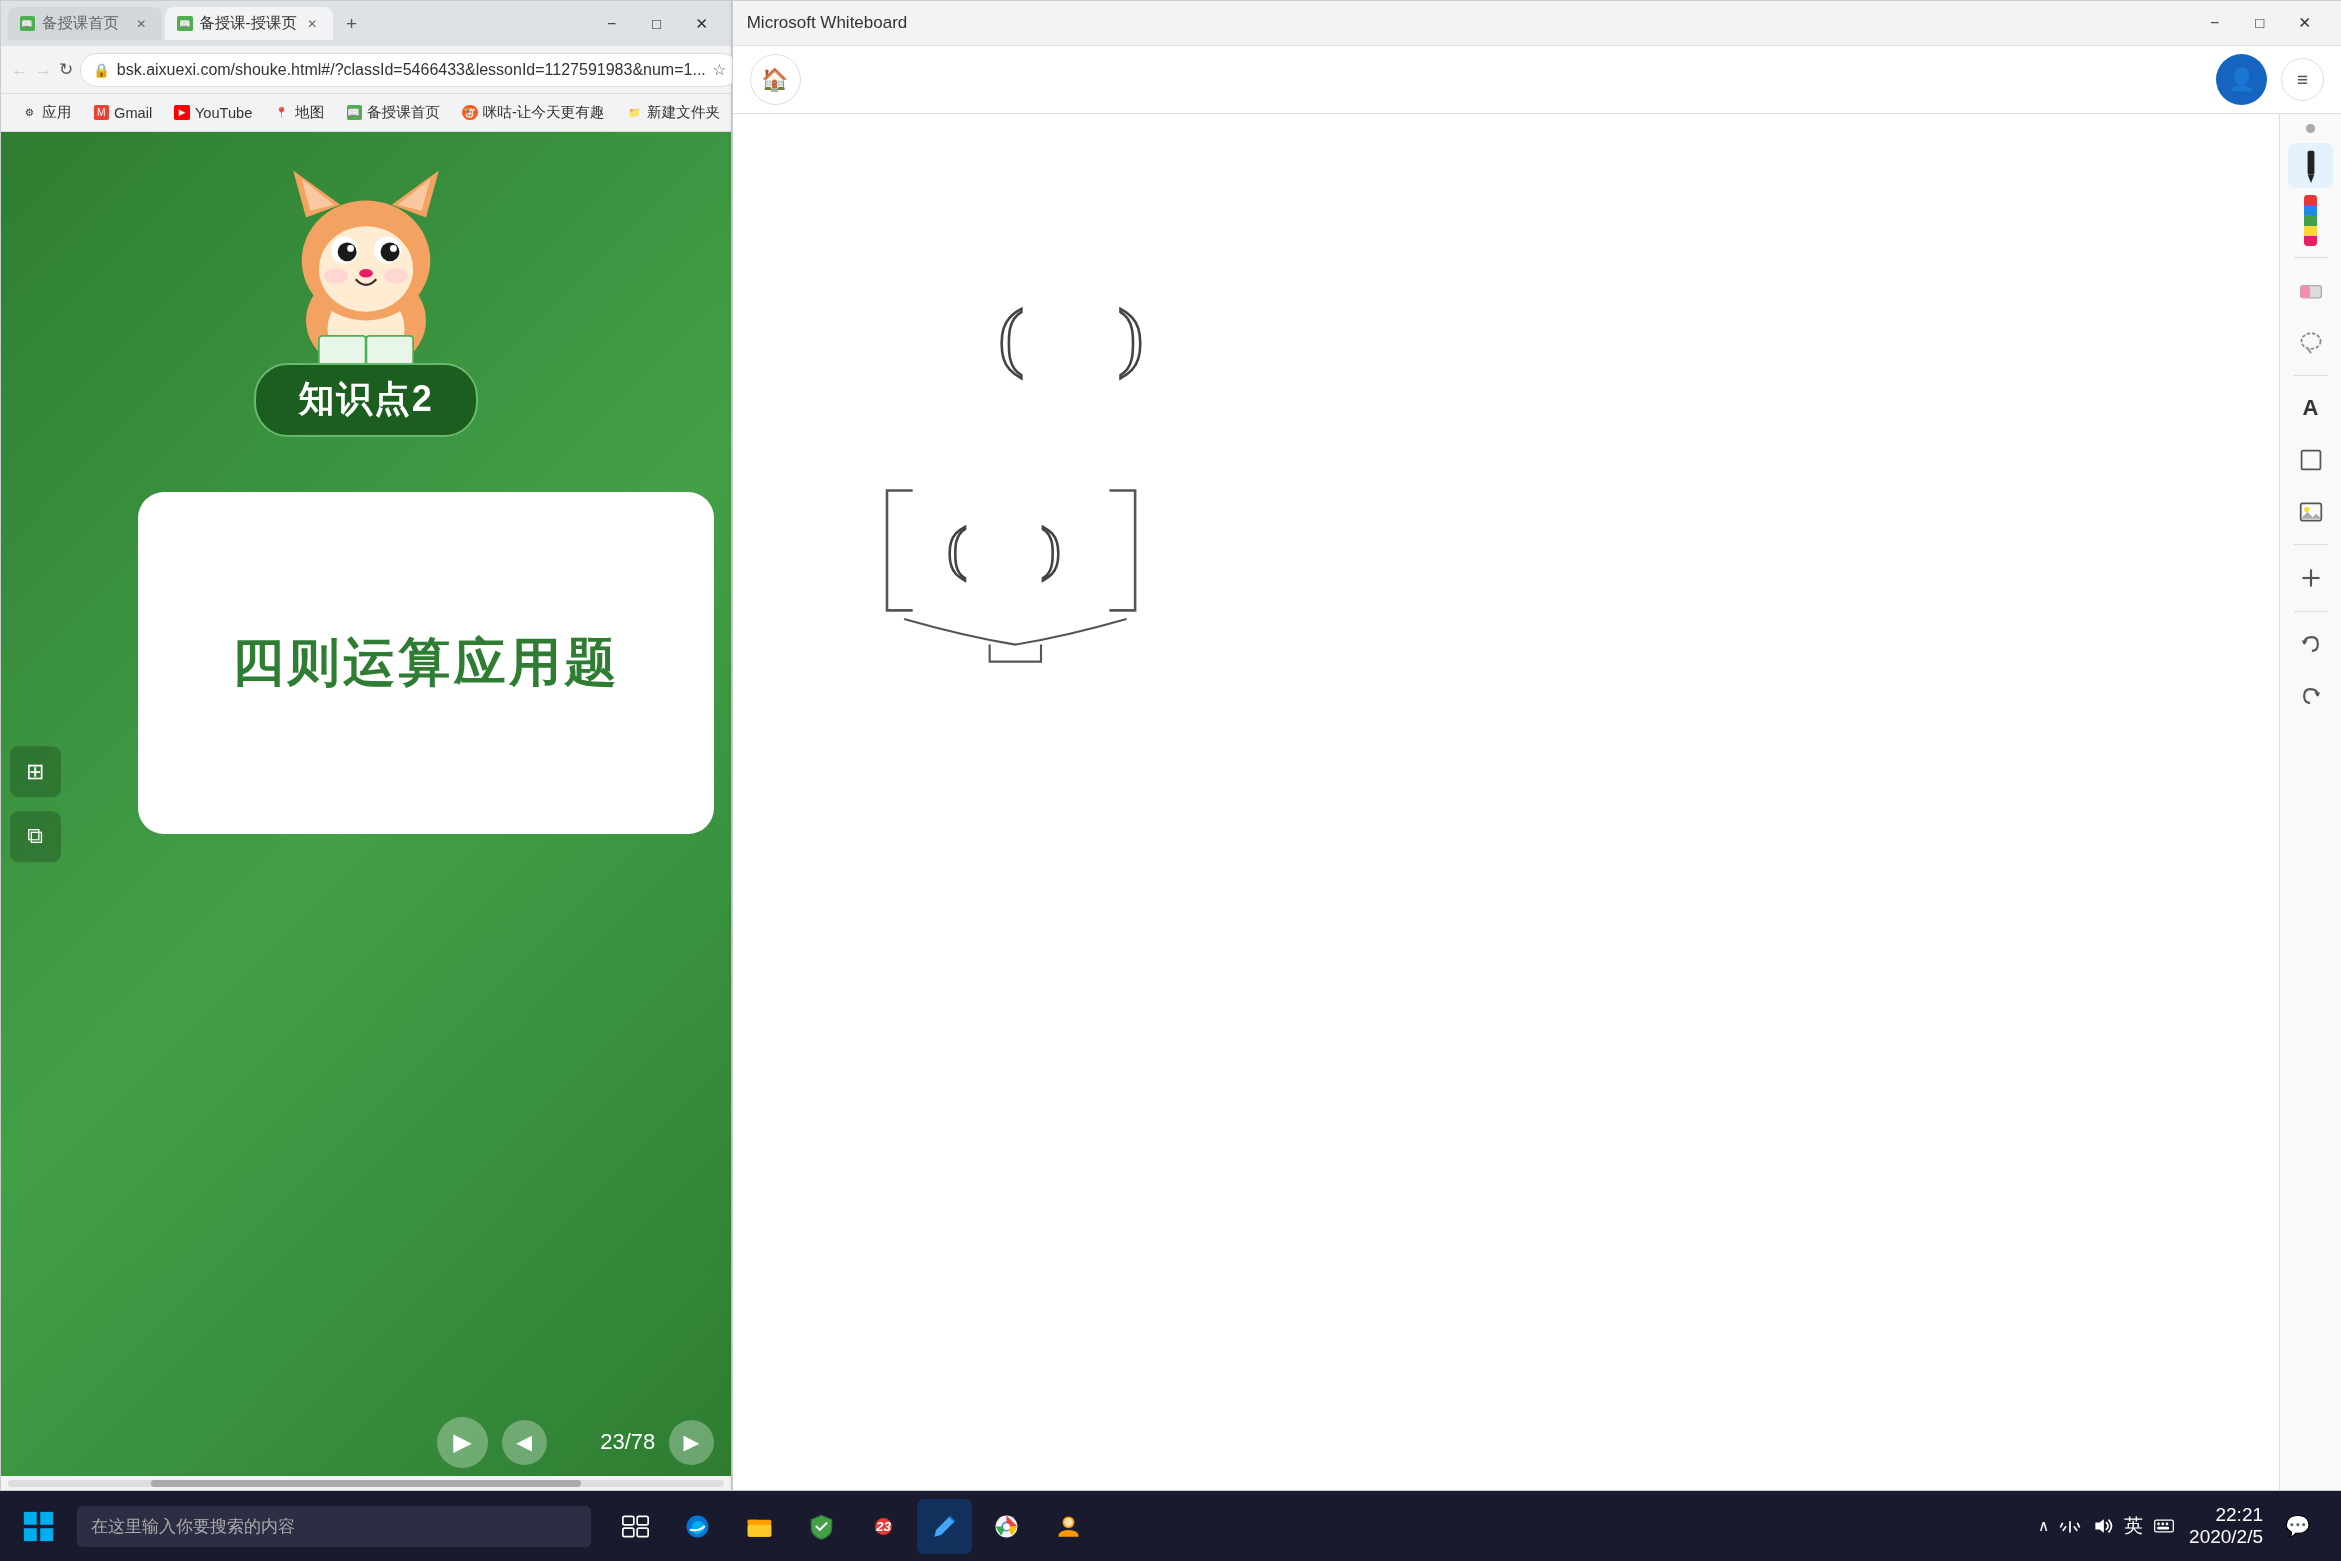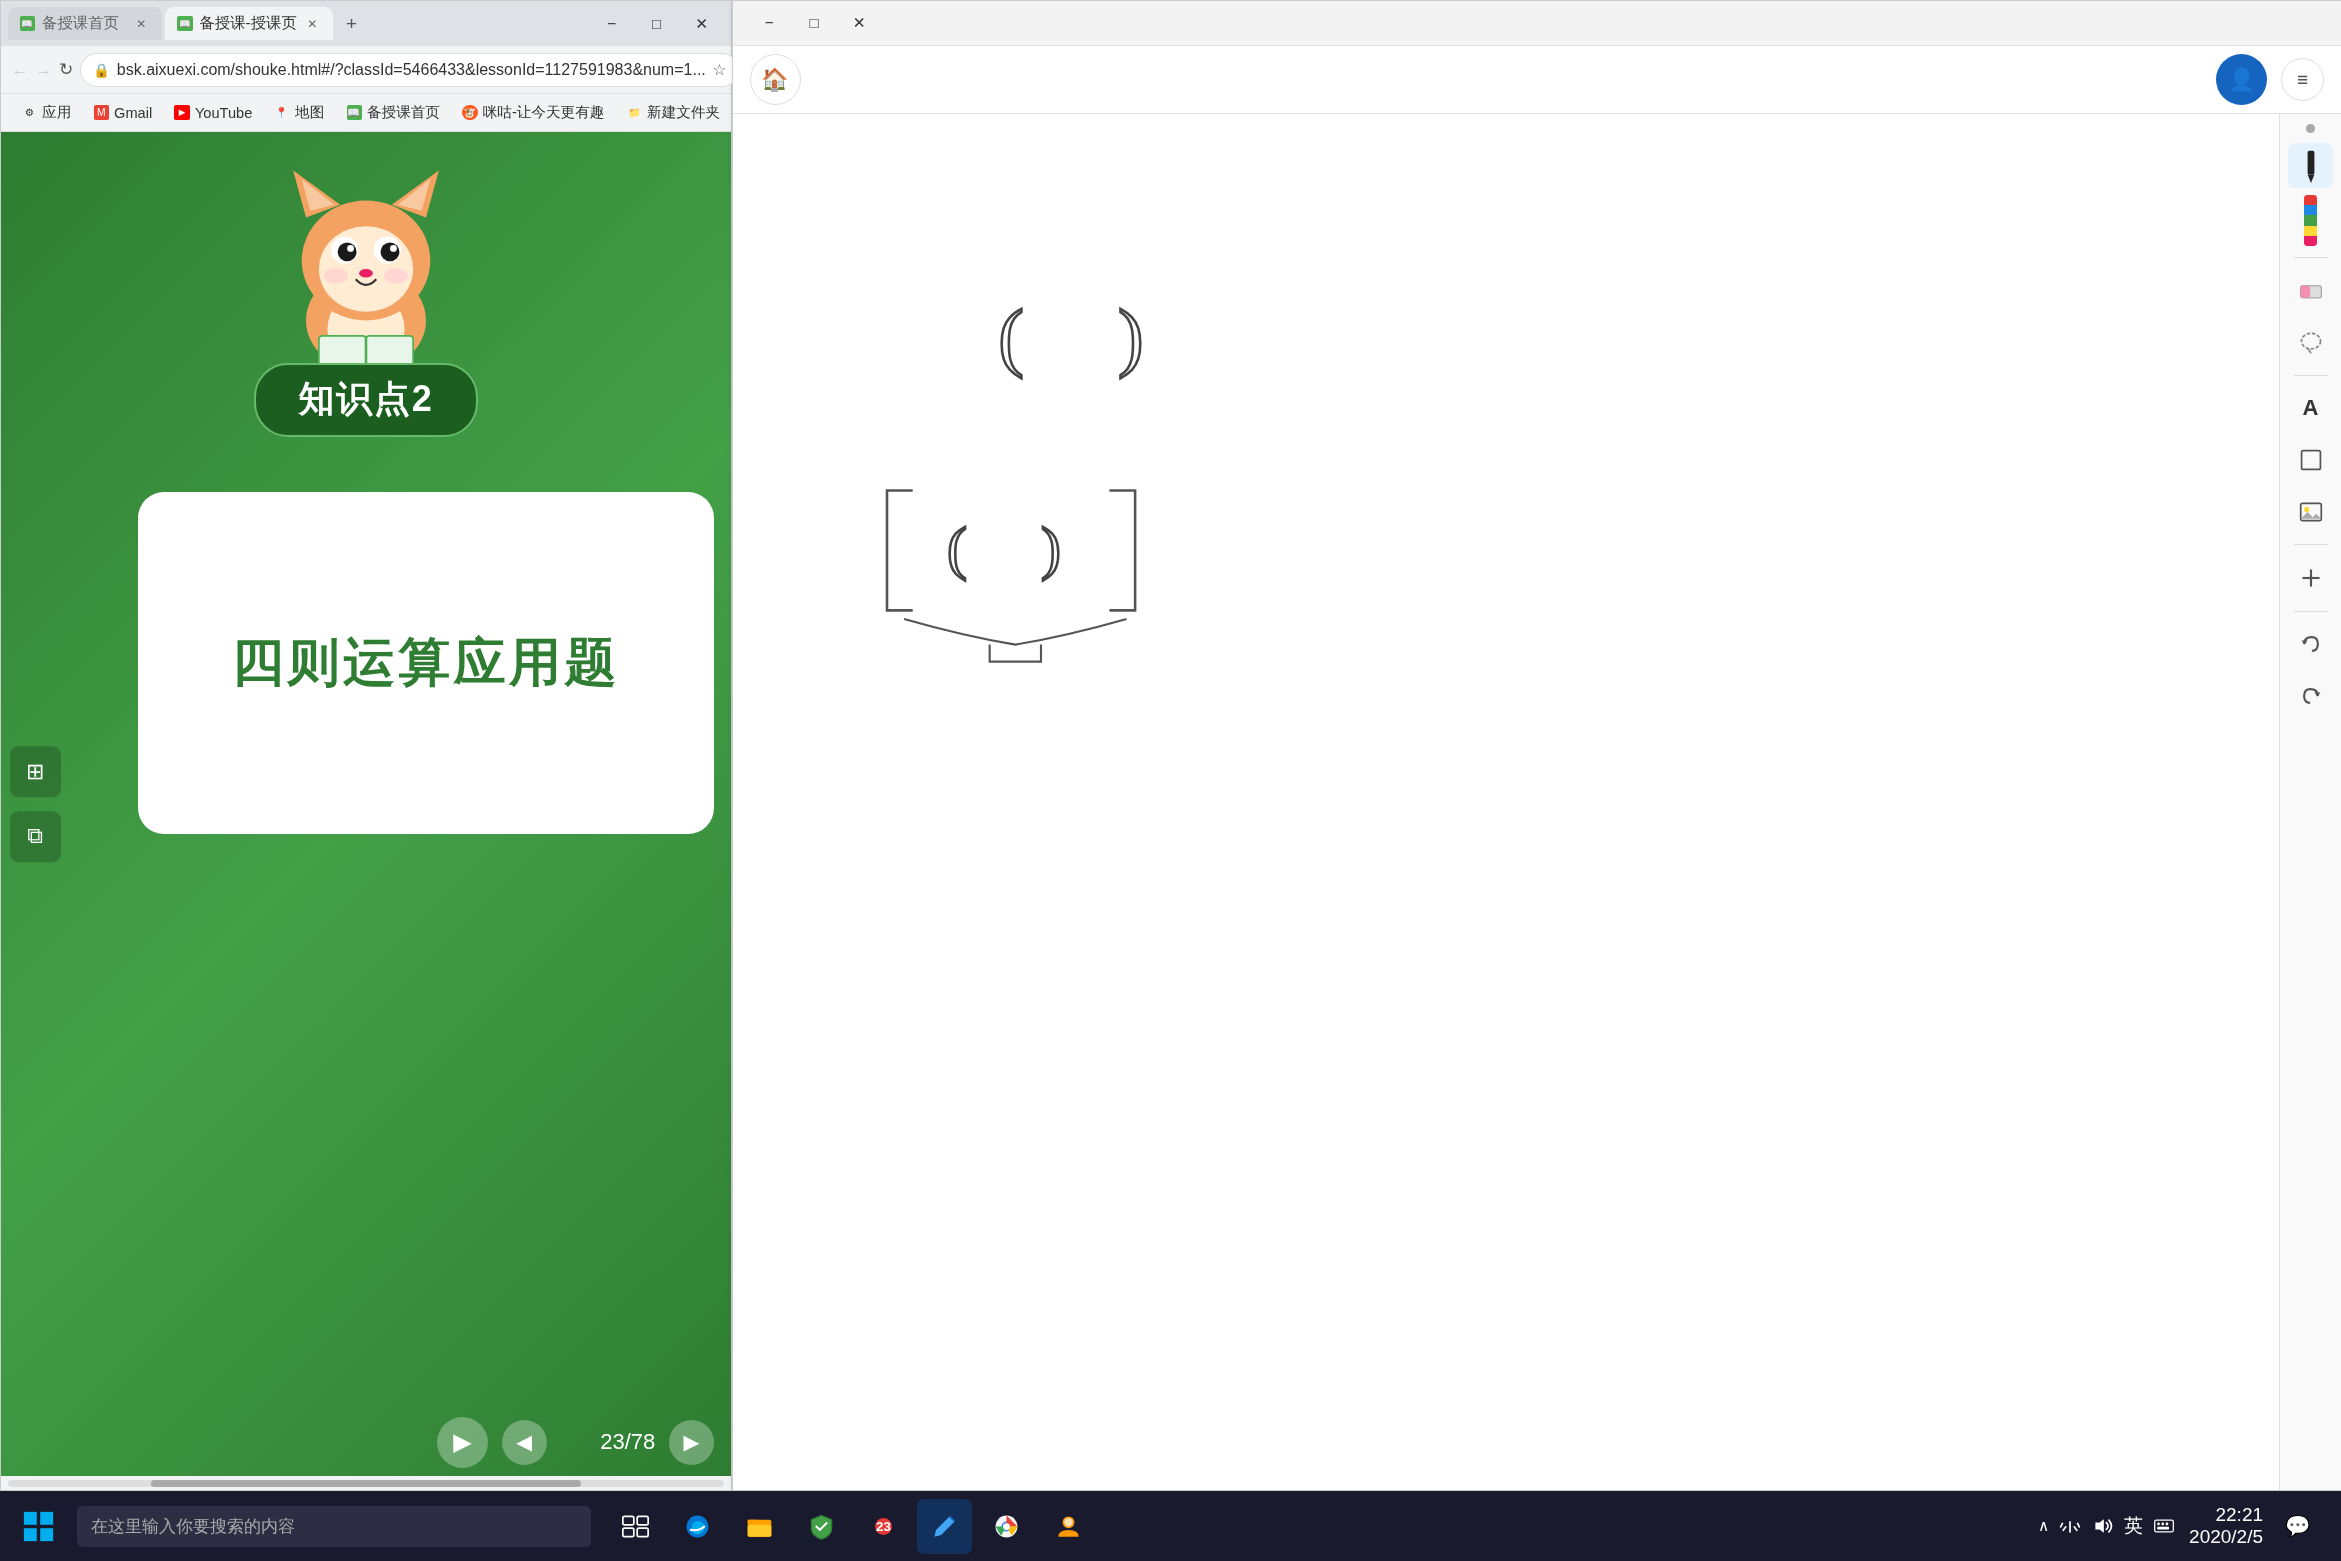--- a/index.html
+++ b/index.html
@@ -57,20 +57,21 @@
     }
     .taskbar-icon-btn {
       width: 55px;
       height: 55px;
       display: flex;
       align-items: center;
       justify-content: center;
       border-radius: 6.8px;
       cursor: pointer;
       font-size: 24px;
+      font-style: italic;
     }
     .taskbar-right {
       margin-left: auto;
       display: flex;
       align-items: center;
       gap: 13.7px;
       padding-right: 13.7px;
     }
     .taskbar-clock {
       color: white;
@@ -706,20 +707,21 @@
   <div class="chrome-scrollbar">
     <div class="scrollbar-track">
       <div class="scrollbar-thumb"></div>
     </div>
   </div>
 </div>
 
 <div class="wb-window">
 
   <div class="wb-titlebar">
+    <span class="wb-title">Microsoft Whiteboard</span>
     <div class="wb-title-controls">
       <div class="wb-title-btn">−</div>
       <div class="wb-title-btn">□</div>
       <div class="wb-title-btn close">✕</div>
     </div>
   </div>
 
   <div class="wb-header">
     <div class="wb-home-btn">🏠</div>
     <div class="wb-user-btn">👤</div>

